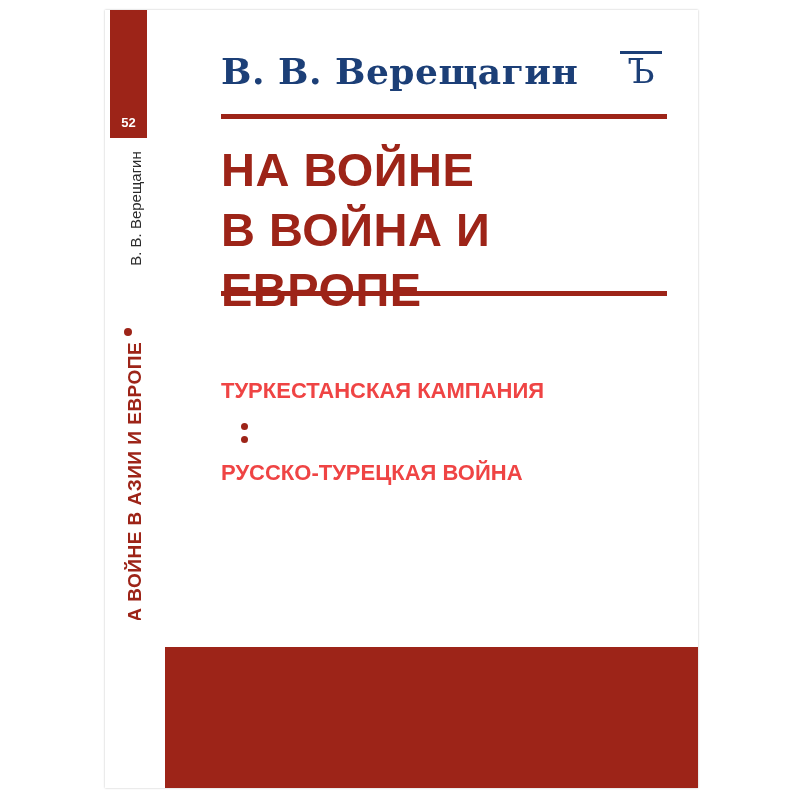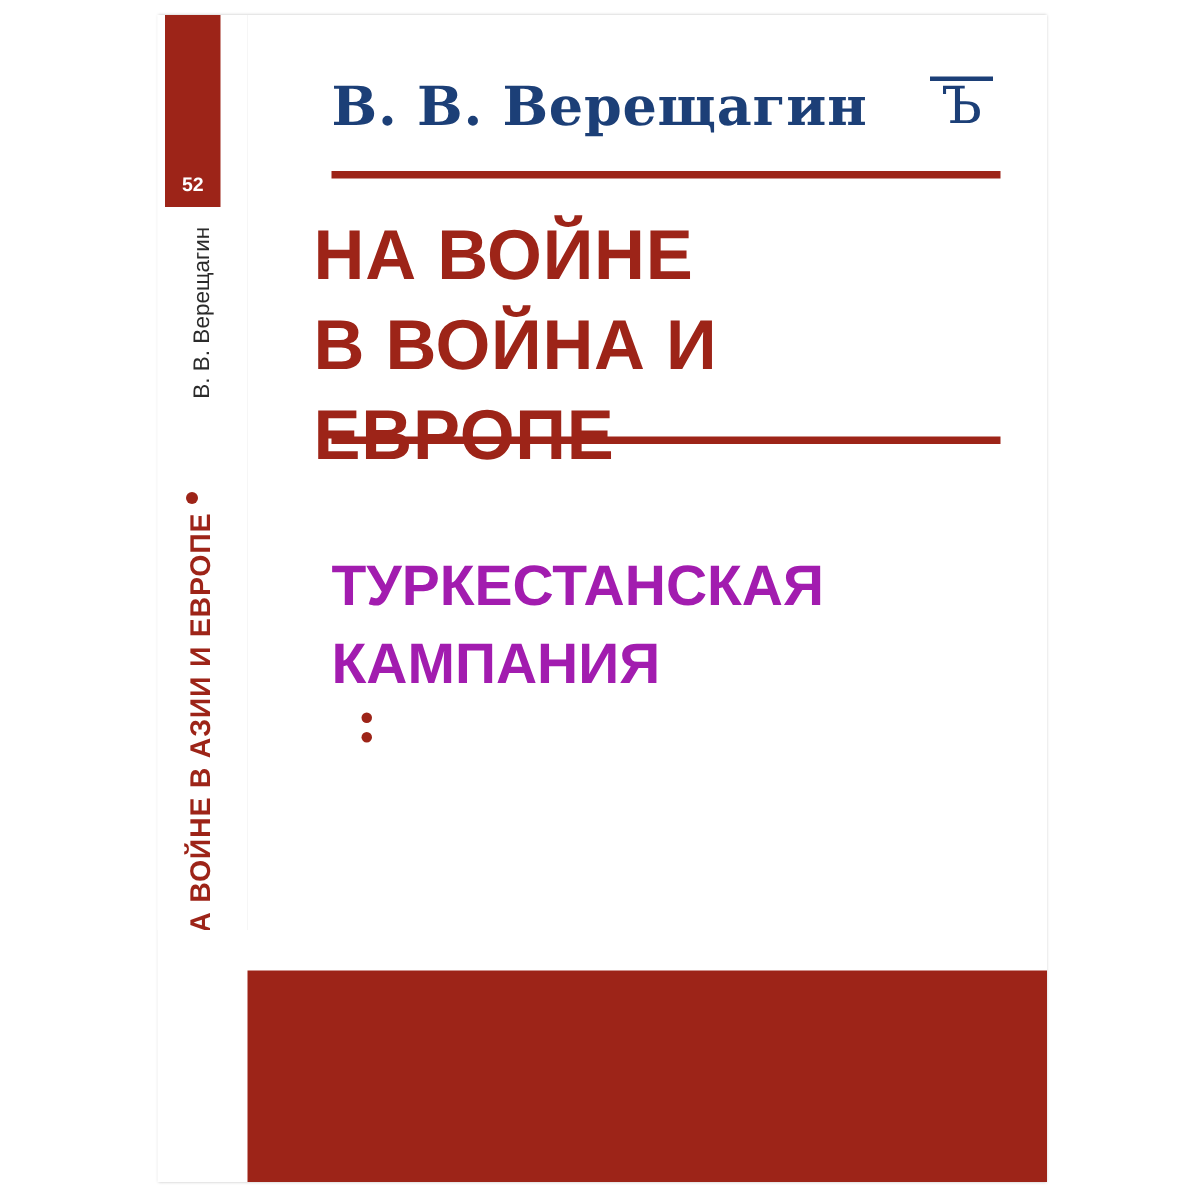--- a/index.html
+++ b/index.html
@@ -181,37 +181,37 @@
   .rule {
     position: absolute;
     background: #9d2418;
     height: 5px;
   }
   .rule-top    { left: 56px; top: 104px;  width: 446px; }
   .rule-mid    { left: 56px; top: 281px;  width: 446px; }
 
   .main-title {
     position: absolute;
-    left: 44px;
+    left: 56px;
     top: 130px;
     width: 450px;
     color: #9d2418;
     font-size: 47px;
     font-weight: bold;
     line-height: 60px;
     letter-spacing: 0.5px;
   }
 
   .subtitle-block {
     position: absolute;
     left: 56px;
     top: 355px;
     width: 456px;
-    color: #a21caf;
-    font-size: 38px;
+    color: #ef4444;
+    font-size: 22px;
     font-weight: bold;
     line-height: 52px;
   }
   .sub-dot {
     width: 7px;
     height: 7px;
     border-radius: 50%;
     background: #9d2418;
     margin: 6px 0 4px 20px;
   }
@@ -266,20 +266,21 @@
         <div>НА ВОЙНЕ</div>
         <div>В ВОЙНА И ЕВРОПЕ</div>
       </div>
 
       <div class="rule rule-mid"></div>
 
       <div class="subtitle-block">
         <div>ТУРКЕСТАНСКАЯ КАМПАНИЯ</div>
         <div class="sub-dot"></div>
         <div class="sub-dot"></div>
+        <div>РУССКО-ТУРЕЦКАЯ ВОЙНА</div>
       </div>
 
       <div class="bottom-band">
 
         
 
         
 
         
 

